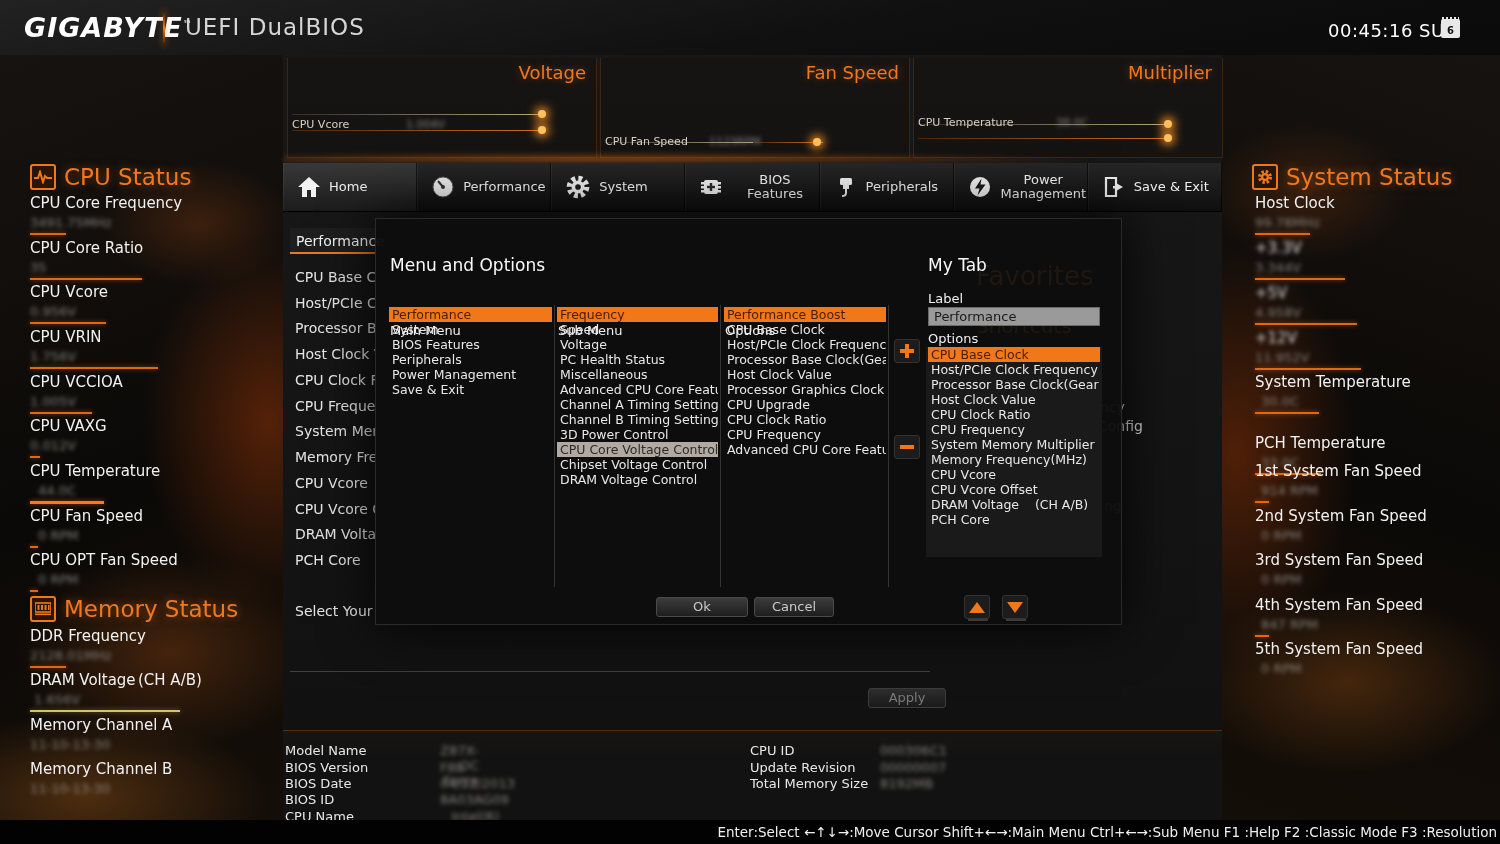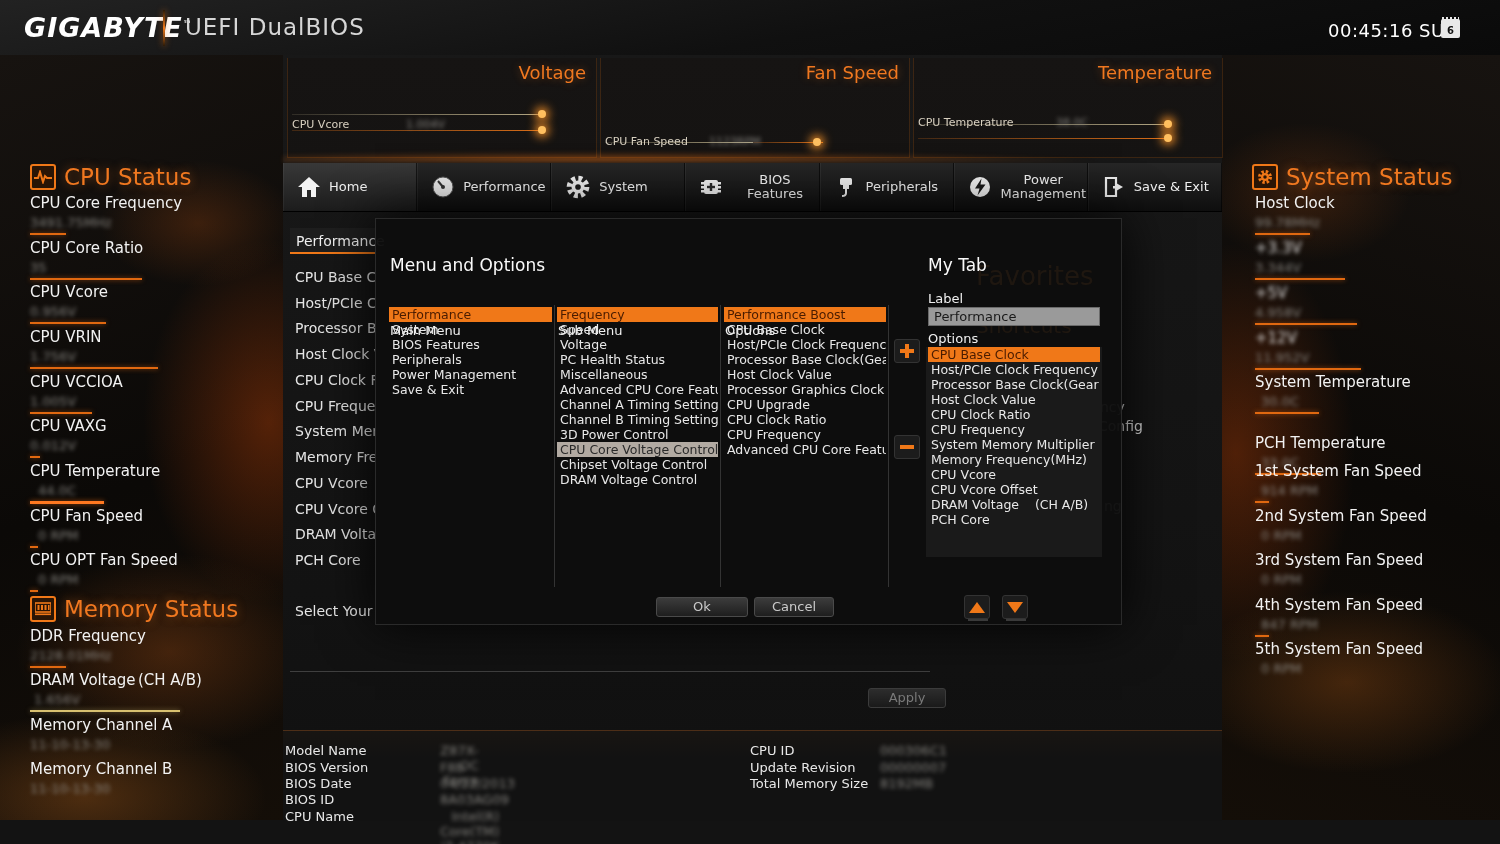--- a/index.html
+++ b/index.html
@@ -198,21 +198,21 @@
   </div>
   <div class="gauge" style="left:600px;">
     <div class="gauge-title">Fan Speed</div>
     <div class="gauge-line" style="left:4px; top:84px; width:148px;"></div>
     <div class="gauge-line2" style="left:152px; top:84px; width:70px;"></div>
     <div class="gauge-dot" style="left:212px; top:80px;"></div>
     <div class="gauge-label" style="left:4px; top:77px;">CPU Fan Speed</div>
     <div class="gauge-val blur" style="left:108px; top:77px;">1123RPM</div>
   </div>
   <div class="gauge" style="left:913px;">
-    <div class="gauge-title">Temperature</div>
+    <div class="gauge-title">Multiplier</div>
     <div class="gauge-line" style="left:4px; top:66px; width:252px;"></div>
     <div class="gauge-dot" style="left:250px; top:62px;"></div>
     <div class="gauge-line2" style="left:4px; top:80px; width:252px;"></div>
     <div class="gauge-dot" style="left:250px; top:76px;"></div>
     <div class="gauge-label" style="left:4px; top:58px;">CPU Temperature</div>
     <div class="gauge-val blur" style="left:142px; top:58px;">38.0C</div>
   </div>
   <div class="abs" id="glowband"></div>
 
   <div id="navtabs">
@@ -558,14 +558,17 @@
     <div class="info-row" style="left:2px; top:12px;"><span class="info-label">Model Name</span><span class="info-val blur" style="left:155px;">Z87X-OC Force</span></div>
     <div class="info-row" style="left:2px; top:29px;"><span class="info-label">BIOS Version</span><span class="info-val blur" style="left:155px;">F8b</span></div>
     <div class="info-row" style="left:2px; top:45px;"><span class="info-label">BIOS Date</span><span class="info-val blur" style="left:155px;">04/22/2013</span></div>
     <div class="info-row" style="left:2px; top:61px;"><span class="info-label">BIOS ID</span><span class="info-val blur" style="left:155px;">8A03AG09</span></div>
     <div class="info-row" style="left:2px; top:78px;"><span class="info-label">CPU Name</span><span class="info-val blur" style="left:155px;">Intel(R) Core(TM) i7-4770K CPU 3.50GHz</span></div>
     <div class="info-row" style="left:467px; top:12px;"><span class="info-label">CPU ID</span><span class="info-val blur" style="left:130px;">000306C1</span></div>
     <div class="info-row" style="left:467px; top:29px;"><span class="info-label">Update Revision</span><span class="info-val blur" style="left:130px;">00000007</span></div>
     <div class="info-row" style="left:467px; top:45px;"><span class="info-label">Total Memory Size</span><span class="info-val blur" style="left:130px;">8192MB</span></div>
   </div>
 
+  <div id="footer">
+    <span id="footer-hints">Enter:Select ←↑↓→:Move Cursor Shift+←→:Main Menu Ctrl+←→:Sub Menu F1 :Help F2 :Classic Mode F3 :Resolution</span>
+  </div>
 
 </div>
 
 </body></html>

